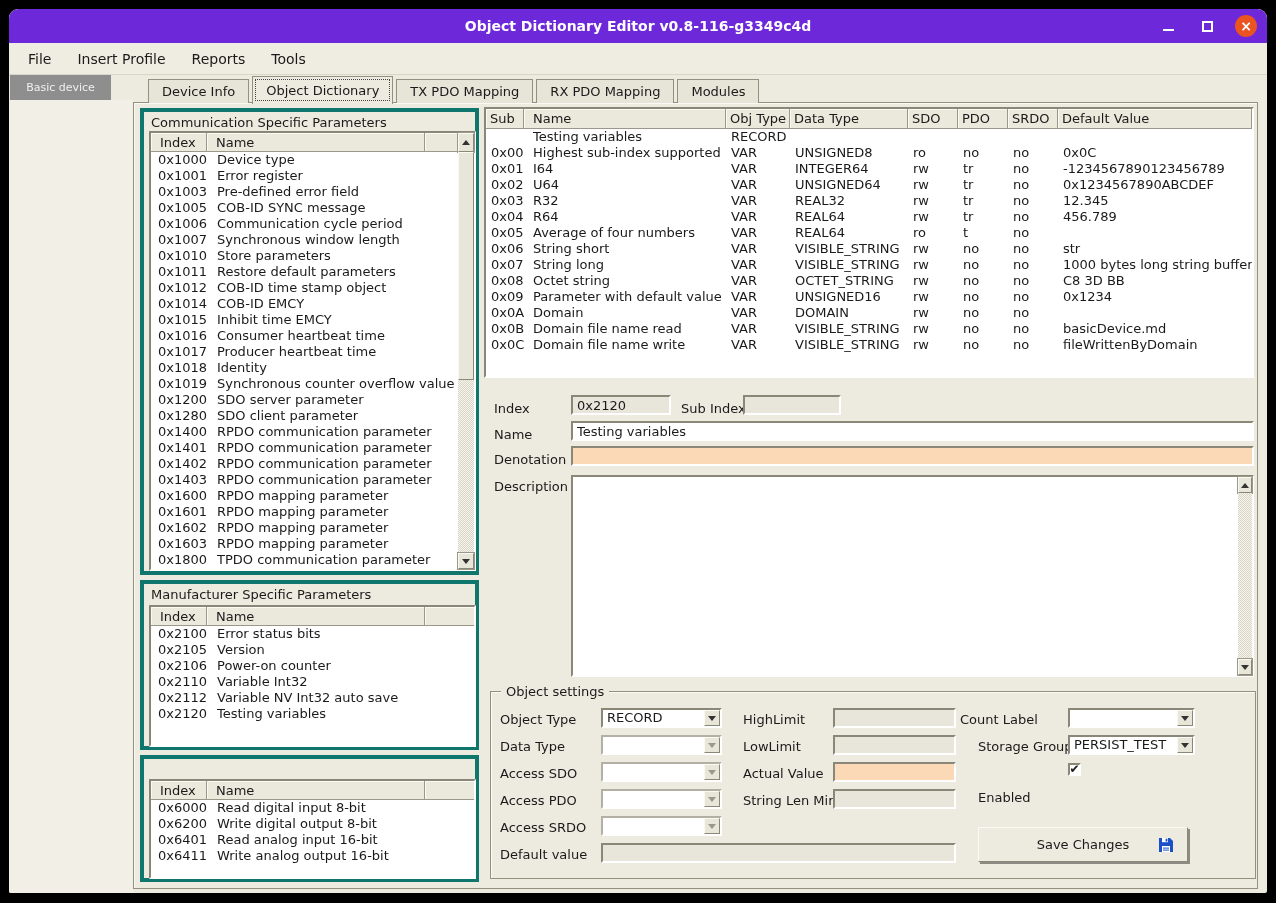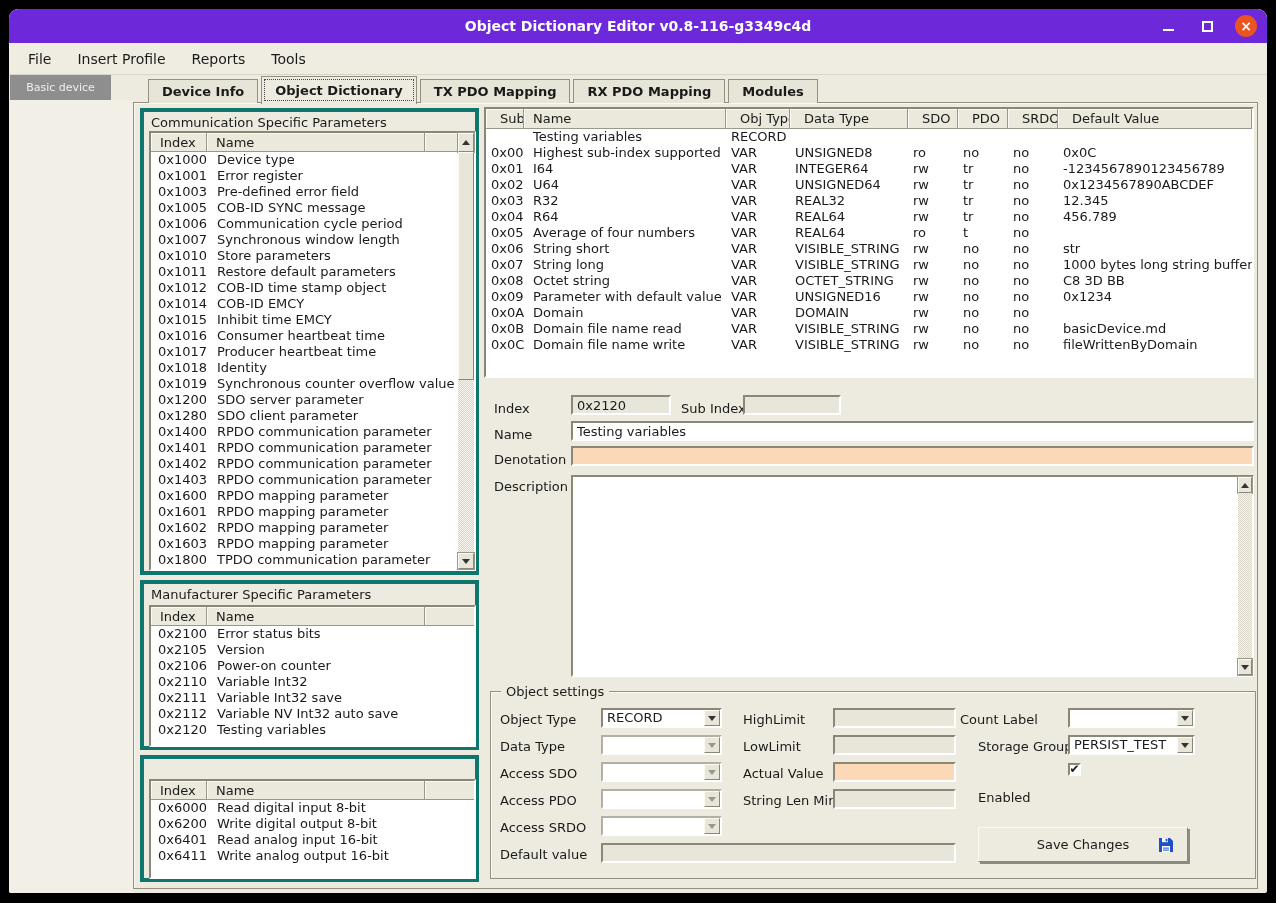--- a/index.html
+++ b/index.html
@@ -20,21 +20,21 @@
   
   .menubar { position:absolute; left:0; top:34px; width:100%; height:32px; background:#EFECE1; display:flex; align-items:center; padding-left:19px; gap:26px; border-bottom:1px solid #D8D5C9; }
   .menu-item { font-size:14px; }
 
   
   .side-strip { position:absolute; left:0; top:91px; width:124px; height:793px; background:#F2EFE6; }
   .side-tab { position:absolute; left:1px; top:66px; width:101px; height:25px; background:#8E8E8E; color:#EFEFEF; font-size:11px; display:flex; align-items:center; justify-content:center; }
 
   
   .content-frame { position:absolute; left:124px; top:93px; width:1125px; height:787px; background:#EDEADF; border:1px solid #94907F; box-shadow:inset 1px 1px 0 #FBF9F3; }
-  .tabbar { position:absolute; left:139px; top:66px; height:28px; display:flex; align-items:flex-end; z-index:3;font-weight:bold; }
+  .tabbar { position:absolute; left:139px; top:66px; height:28px; display:flex; align-items:flex-end; z-index:3; }
   .tab { height:24px; background:#E7E4D8; border:1px solid #94907F; border-bottom:none; padding:0 13px; font-size:13px; display:flex; align-items:center; margin-right:3px; position:relative; }
   .tab.active { height:28px; background:#EDEADF; outline:1px dotted #444; outline-offset:-4px; z-index:4; margin-bottom:-1px; }
 
   
   .lframe { position:absolute; left:131px; width:339px; background:#EDEADF; border:4px solid #0f766e; z-index:2; }
   .f1 { top:99px; height:467px; }
   .f2 { top:571px; height:170px; }
   .f3 { top:746px; height:127px; }
   .lframe-title { font-size:13px; padding:3px 0 0 7px; }
   .ltable { position:absolute; left:5px; border:2px solid; border-color:#8A8778 #FFF #FFF #8A8778; background:#fff; width:327px; }
@@ -58,21 +58,21 @@
   .sb-thumb { flex:none; background:#E8E5D9; border:1px solid; border-color:#FBF9F3 #8A8778 #8A8778 #FBF9F3; }
   .sb-track { flex:1; background-color:#F7F5EE;
     background-image:linear-gradient(45deg,#D8D4C6 25%,transparent 25%,transparent 75%,#D8D4C6 75%),linear-gradient(45deg,#D8D4C6 25%,transparent 25%,transparent 75%,#D8D4C6 75%);
     background-size:2px 2px; background-position:0 0,1px 1px; }
   .tri-up { width:0; height:0; border-left:4px solid transparent; border-right:4px solid transparent; border-bottom:5px solid #333; }
   .tri-down { width:0; height:0; border-left:4px solid transparent; border-right:4px solid transparent; border-top:5px solid #333; }
 
   
   .rtable { position:absolute; left:475px; top:98px; width:770px; height:271px; border:2px solid; border-color:#8A8778 #FFF #FFF #8A8778; background:#fff; z-index:2; }
   .rheader { display:flex; height:20px; background:#EBE8DC; font-size:13px; border-bottom:1px solid #9B978A; }
-  .rheader span { border-right:1px solid #9B978A; box-shadow:inset 1px 1px 0 #FBF9F3; display:flex; align-items:center; padding-left:14px; white-space:nowrap; overflow:hidden; }
+  .rheader span { border-right:1px solid #9B978A; box-shadow:inset 1px 1px 0 #FBF9F3; display:flex; align-items:center; padding-left:4px; white-space:nowrap; overflow:hidden; }
   .rrows .trow { display:flex; height:16px; line-height:16px; font-size:13px; white-space:nowrap; }
   .rrows .trow span { overflow:hidden; padding-left:5px; flex:none; }
   .c0 { width:38px; } .c1 { width:202px; padding-left:9px !important; } .c2 { width:64px; } .c3 { width:118px; }
   .c4 { width:50px; } .c5 { width:50px; } .c6 { width:50px; } .c7 { flex:1 !important; }
   .rheader .c1 { padding-left:9px; }
 
   
   .flabel { position:absolute; font-size:13px; white-space:nowrap; z-index:2; }
   .tfield { position:absolute; height:20px; border:2px solid; border-color:#8A8778 #FFF #FFF #8A8778; background:#fff; font-family:"DejaVu Sans",sans-serif; font-size:13px; padding:0 4px; z-index:2; color:#1a1a1a; }
   .tfield.readonly { background:#E8E5DA; }
@@ -279,24 +279,20 @@
           </div>
           <div class="trow">
             <span class="li-idx">0x2106</span>
             <span class="li-name">Power-on counter</span>
           </div>
           <div class="trow">
             <span class="li-idx">0x2110</span>
             <span class="li-name">Variable Int32</span>
           </div>
           <div class="trow">
-            <span class="li-idx">0x2111</span>
-            <span class="li-name">Variable Int32 save</span>
-          </div>
-          <div class="trow">
             <span class="li-idx">0x2112</span>
             <span class="li-name">Variable NV Int32 auto save</span>
           </div>
           <div class="trow">
             <span class="li-idx">0x2120</span>
             <span class="li-name">Testing variables</span>
           </div>
         </div>
     </div>
   </div>

